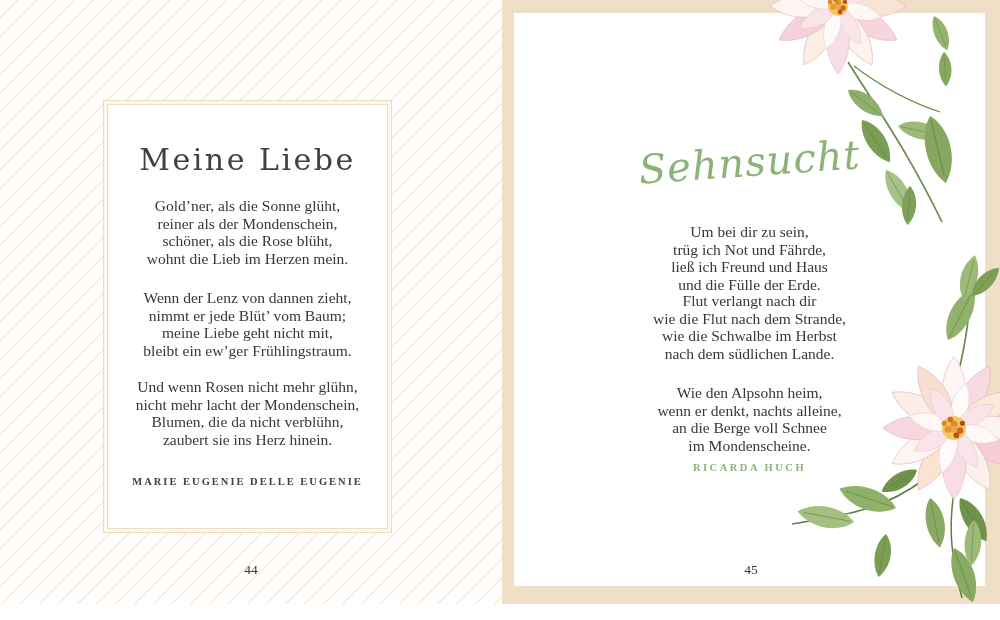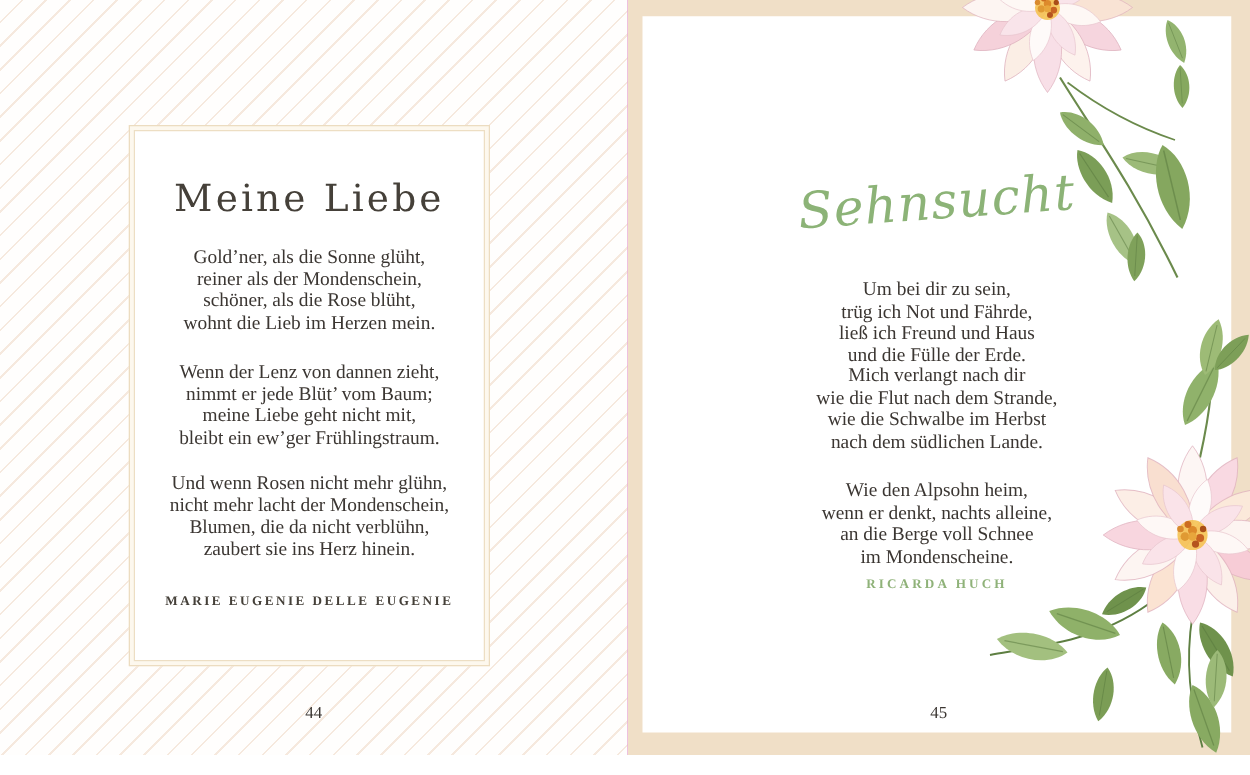--- a/index.html
+++ b/index.html
@@ -1,18 +1,18 @@
 <!DOCTYPE html>
 <html><head>
 <meta charset="utf-8">
 <style>
   html,body { margin:0; padding:0; background:#ffffff; }
   .spread {
     position:relative; width:1000px; height:604px; overflow:hidden;
-    font-family:"Liberation Serif", serif; background:#d946ef;
+    font-family:"Liberation Serif", serif; background:#701a75;
   }
 
   
   .page-left {
     position:absolute; left:0; top:0; width:502px; height:620px;
     background:repeating-linear-gradient(135deg,
       #fffefd 0px, #fffefd 12px, #f6e9de 12px, #f6e9de 13.4px);
   }
   .frame-outer {
     position:absolute; left:103px; top:100px; width:289px; height:433px;
@@ -108,21 +108,21 @@
 
     <h1 class="rp-text rp-title">Sehnsucht</h1>
 
     <div class="rp-text stanza rp-s1">
       <div>Um bei dir zu sein,</div>
       <div>trüg ich Not und Fährde,</div>
       <div>ließ ich Freund und Haus</div>
       <div>und die Fülle der Erde.</div>
     </div>
     <div class="rp-text stanza rp-s2">
-      <div>Mich verlangt nach dir</div>
+      <div>Flut verlangt nach dir</div>
       <div>wie die Flut nach dem Strande,</div>
       <div>wie die Schwalbe im Herbst</div>
       <div>nach dem südlichen Lande.</div>
     </div>
     <div class="rp-text stanza rp-s3">
       <div>Wie den Alpsohn heim,</div>
       <div>wenn er denkt, nachts alleine,</div>
       <div>an die Berge voll Schnee</div>
       <div>im Mondenscheine.</div>
     </div>

